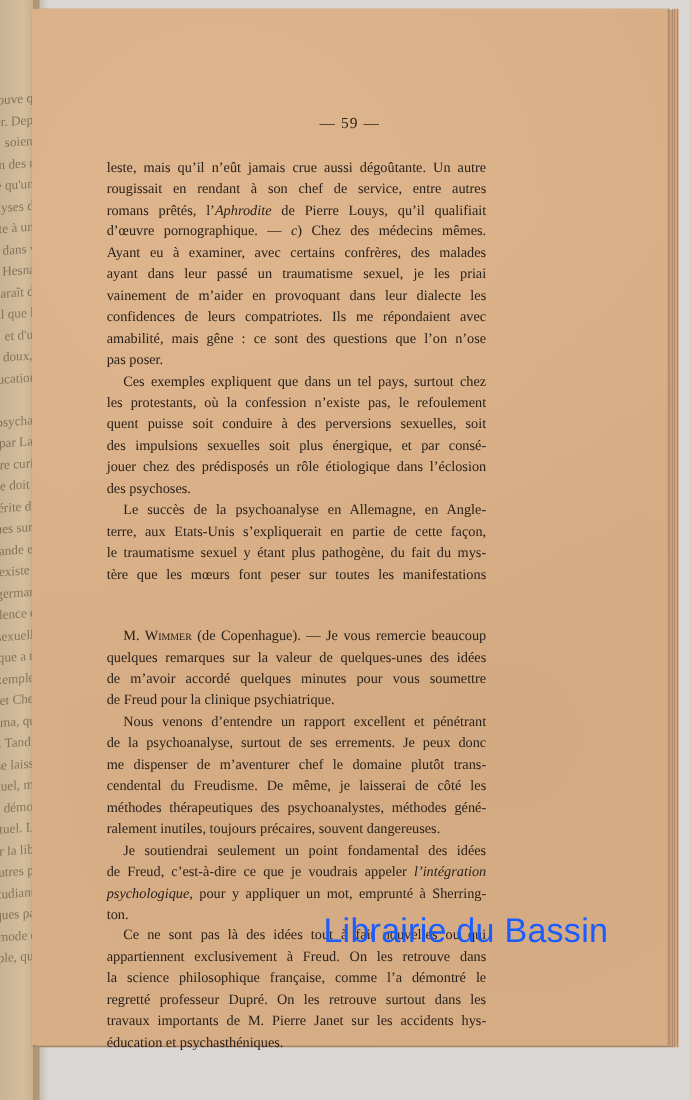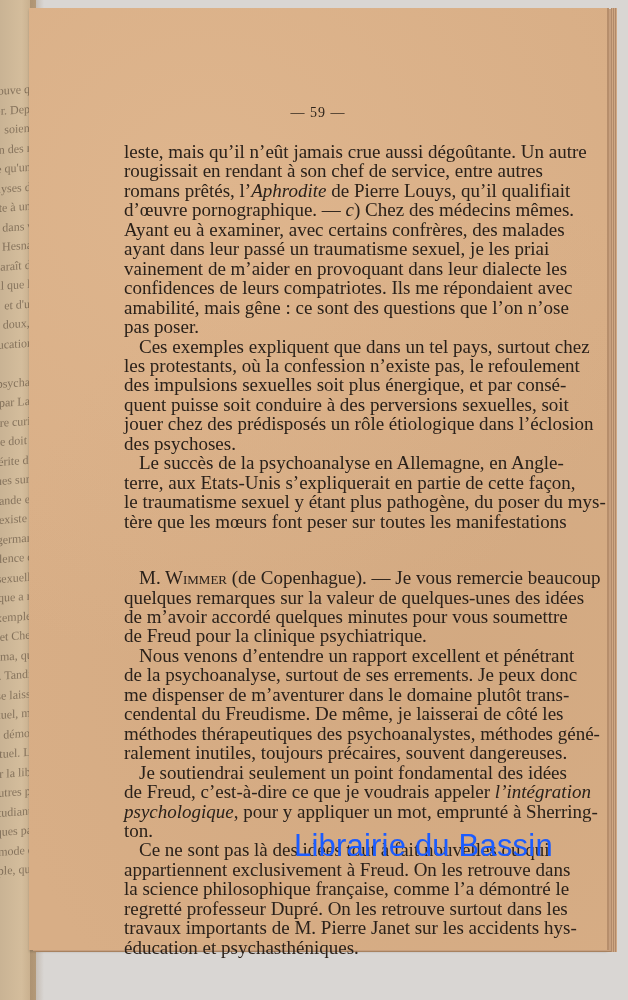--- a/index.html
+++ b/index.html
@@ -36,23 +36,22 @@
     background: repeating-linear-gradient(90deg, #b0896a 0 1px, #cfa783 1px 2px);
   }
   .folio {
     position: absolute; left: 0; width: 100%; top: 97px; text-align: center;
     font-size: 14px; color: #2e241b; letter-spacing: 1px;
     font-family: "Liberation Serif", serif;
   }
   .text {
     position: absolute; left: 68px; top: 134px; width: 345px;
     font-family: "Liberation Serif", serif;
-    font-size: 19px; line-height: 19.45px; color: #2a211a;
+    font-size: 13px; line-height: 19.45px; color: #2a211a;
     text-align: justify;
-    margin-left: 27px;
   }
   .text .line { display: block; text-align: justify; text-align-last: justify; white-space: nowrap; }
   .text .line.last { text-align-last: left; }
   .text .line.indent { padding-left: 15px; }
   .sc { font-variant: small-caps; }
   em { }
   .watermark {
     position: absolute; left: 294px; top: 828px;
     font-family: Liberation Sans, sans-serif; font-size: 31px;
     color: #1b5cff; white-space: nowrap; letter-spacing: 0.2px;
@@ -117,42 +116,42 @@
         <span class="line">Ayant eu à examiner, avec certains confrères, des malades</span>
         <span class="line">ayant dans leur passé un traumatisme sexuel, je les priai</span>
         <span class="line">vainement de m’aider en provoquant dans leur dialecte les</span>
         <span class="line">confidences de leurs compatriotes. Ils me répondaient avec</span>
         <span class="line">amabilité, mais gêne : ce sont des questions que l’on n’ose</span>
         <span class="line last">pas poser.</span>
       </div>
       <div>
         <span class="line indent">Ces exemples expliquent que dans un tel pays, surtout chez</span>
         <span class="line">les protestants, où la confession n’existe pas, le refoulement</span>
+        <span class="line">quent puisse soit conduire à des perversions sexuelles, soit</span>
         <span class="line">des impulsions sexuelles soit plus énergique, et par consé-</span>
-        <span class="line">quent puisse soit conduire à des perversions sexuelles, soit</span>
         <span class="line">jouer chez des prédisposés un rôle étiologique dans l’éclosion</span>
         <span class="line last">des psychoses.</span>
       </div>
       <div>
         <span class="line indent">Le succès de la psychoanalyse en Allemagne, en Angle-</span>
         <span class="line">terre, aux Etats-Unis s’expliquerait en partie de cette façon,</span>
-        <span class="line">le traumatisme sexuel y étant plus pathogène, du poser du mys-</span>
+        <span class="line">le traumatisme sexuel y étant plus pathogène, du fait du mys-</span>
         <span class="line">tère que les mœurs font peser sur toutes les manifestations</span>
       </div>
       <div style="height: 37px;"></div>
       <div>
         <span class="line indent"><span class="sc">M. Wimmer</span> (de Copenhague). — Je vous remercie beaucoup</span>
         <span class="line">quelques remarques sur la valeur de quelques-unes des idées</span>
         <span class="line">de m’avoir accordé quelques minutes pour vous soumettre</span>
         <span class="line last">de Freud pour la clinique psychiatrique.</span>
       </div>
       <div>
         <span class="line indent">Nous venons d’entendre un rapport excellent et pénétrant</span>
         <span class="line">de la psychoanalyse, surtout de ses errements. Je peux donc</span>
-        <span class="line">me dispenser de m’aventurer dans le domaine plutôt trans-</span>
+        <span class="line">me dispenser de m’aventurer chef le domaine plutôt trans-</span>
         <span class="line">cendental du Freudisme. De même, je laisserai de côté les</span>
         <span class="line">méthodes thérapeutiques des psychoanalystes, méthodes géné-</span>
         <span class="line last">ralement inutiles, toujours précaires, souvent dangereuses.</span>
       </div>
       <div>
         <span class="line indent">Je soutiendrai seulement un point fondamental des idées</span>
         <span class="line">de Freud, c’est-à-dire ce que je voudrais appeler <em>l’intégration</em></span>
         <span class="line"><em>psychologique</em>, pour y appliquer un mot, emprunté à Sherring-</span>
         <span class="line last">ton.</span>
       </div>

